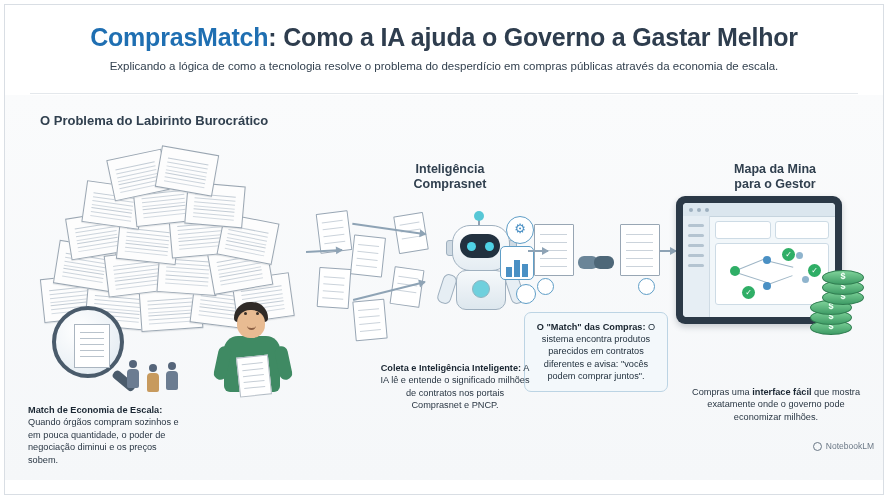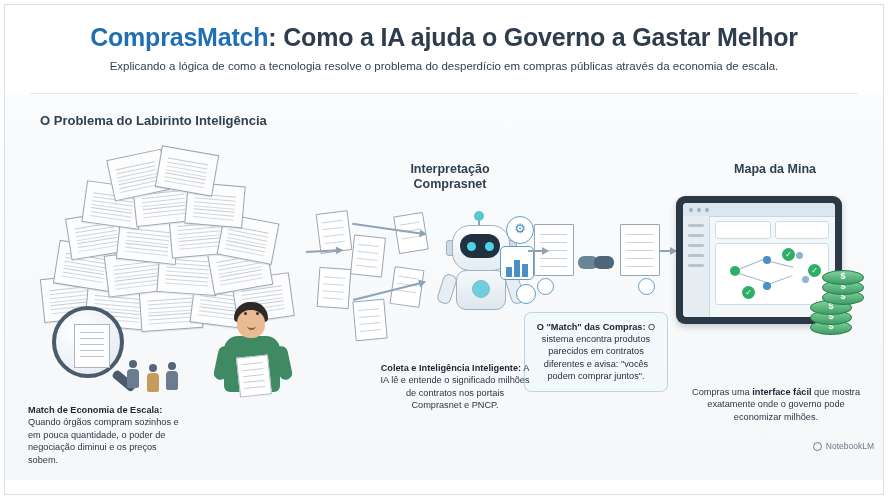--- a/index.html
+++ b/index.html
@@ -487,27 +487,28 @@
   <div class="header">
     <div class="title">
       <span class="brand">ComprasMatch</span><span>: Como a IA ajuda o Governo a Gastar Melhor</span>
     </div>
     <div class="subtitle">Explicando a lógica de como a tecnologia resolve o problema do desperdício em compras públicas através da economia de escala.</div>
   </div>
   <div class="header-rule"></div>
 
   <div class="canvas"></div>
 
-  <div class="sec-head" id="head-problema">O Problema do Labirinto Inteligência</div>
+  <div class="sec-head" id="head-problema">O Problema do Labirinto Burocrático</div>
   <div class="sec-head" id="head-ia">
-    <div>Interpretação</div>
+    <div>Inteligência</div>
     <div>Comprasnet</div>
   </div>
   <div class="sec-head" id="head-mapa">
     <div>Mapa da Mina</div>
+    <div>para o Gestor</div>
   </div>
 
   <div class="pile">
     <div class="sheet" style="left:8px;  top:128px; width:58px; height:42px; transform:rotate(-6deg);"></div>
     <div class="sheet" style="left:52px; top:138px; width:62px; height:40px; transform:rotate(5deg);"></div>
     <div class="sheet" style="left:106px;top:140px; width:60px; height:40px; transform:rotate(-4deg);"></div>
     <div class="sheet" style="left:158px;top:134px; width:58px; height:42px; transform:rotate(7deg);"></div>
     <div class="sheet" style="left:200px;top:128px; width:56px; height:42px; transform:rotate(-8deg);"></div>
 
     <div class="sheet" style="left:22px; top:96px;  width:56px; height:42px; transform:rotate(9deg);"></div>

